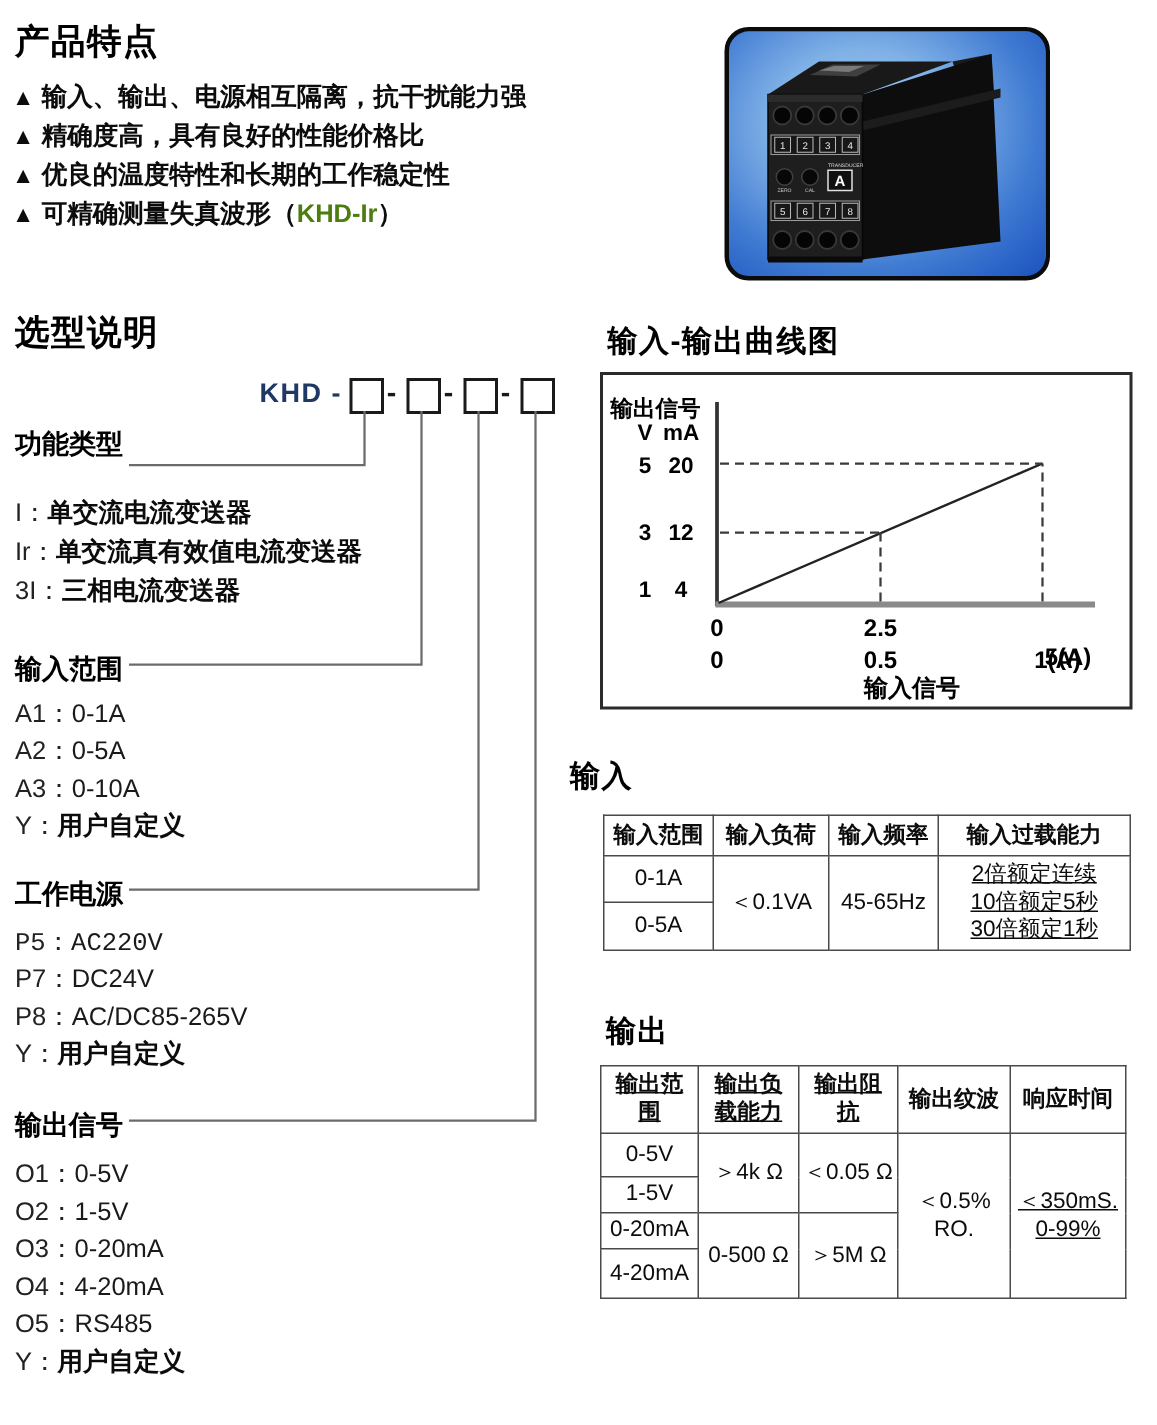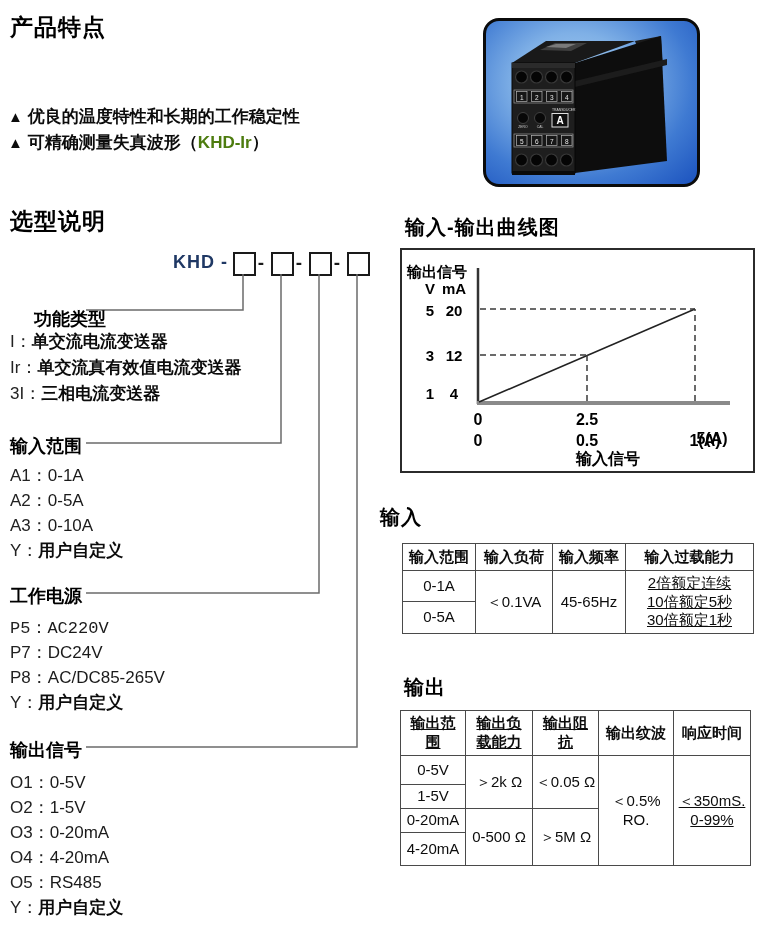--- a/index.html
+++ b/index.html
@@ -34,20 +34,26 @@
   .preline{white-space:pre-line;text-decoration:underline;}
   svg text{font-family:"Liberation Sans","DejaVu Sans",sans-serif;}
 </style>
 </head>
 <body>
 
 <div class="page">
 
   <div class="abs h-big" style="left:10px;top:12px;">产品特点</div>
 
+  <div class="abs feature" style="left:8px;top:53px;">
+    <span class="bullet">▲</span><span>输入、输出、电源相互隔离，抗干扰能力强</span><span class="blue"></span><span></span>
+  </div>
+  <div class="abs feature" style="left:8px;top:79px;">
+    <span class="bullet">▲</span><span>精确度高，具有良好的性能价格比</span><span class="blue"></span><span></span>
+  </div>
   <div class="abs feature" style="left:8px;top:105px;">
     <span class="bullet">▲</span><span>优良的温度特性和长期的工作稳定性</span><span class="blue"></span><span></span>
   </div>
   <div class="abs feature" style="left:8px;top:131px;">
     <span class="bullet">▲</span><span>可精确测量失真波形（</span><span class="blue">KHD-Ir</span><span>）</span>
   </div>
 
   <div class="abs panel">
     <svg width="211" height="163" viewBox="0 0 211 163">
 
@@ -130,21 +136,21 @@
   <div class="abs model-dash" style="left:331px;top:252px;">-</div>
   <div class="abs model-box" style="left:347px;top:252px;"></div>
 
   <svg class="abs" style="left:0;top:240px;" width="400" height="520">
     <path d="M243,34 V70 H86" fill="none" stroke="#6b6b6b" stroke-width="1.5"></path>
     <path d="M281,34 V203 H86" fill="none" stroke="#6b6b6b" stroke-width="1.5"></path>
     <path d="M319,34 V353 H86" fill="none" stroke="#6b6b6b" stroke-width="1.5"></path>
     <path d="M357,34 V507 H86" fill="none" stroke="#6b6b6b" stroke-width="1.5"></path>
   </svg>
 
-  <div class="abs grp-label" style="left:10px;top:307px;margin-left:24px;">功能类型</div>
+  <div class="abs grp-label" style="left:10px;top:284px;">功能类型</div>
   <div class="abs item" style="left:10px;top:330px;"><span class="code">I：</span><span class="label cn">单交流电流变送器</span></div>
   <div class="abs item" style="left:10px;top:356px;"><span class="code">Ir：</span><span class="label cn">单交流真有效值电流变送器</span></div>
   <div class="abs item" style="left:10px;top:382px;"><span class="code">3I：</span><span class="label cn">三相电流变送器</span></div>
 
   <div class="abs grp-label" style="left:10px;top:434px;">输入范围</div>
   <div class="abs item" style="left:10px;top:464px;"><span class="code">A1：</span><span class="label">0-1A</span></div>
   <div class="abs item" style="left:10px;top:489px;"><span class="code">A2：</span><span class="label">0-5A</span></div>
   <div class="abs item" style="left:10px;top:514px;"><span class="code">A3：</span><span class="label">0-10A</span></div>
   <div class="abs item" style="left:10px;top:539px;"><span class="code">Y：</span><span class="label cn">用户自定义</span></div>
 
@@ -250,21 +256,21 @@
 围</th>
       <th class="preline">输出负
 载能力</th>
       <th class="preline">输出阻
 抗</th>
       <th>输出纹波</th>
       <th>响应时间</th>
     </tr>
     <tr style="height:29px;">
       <td>0-5V</td>
-      <td rowspan="2">＞2k Ω</td>
+      <td rowspan="2">＞4k Ω</td>
       <td rowspan="2">＜0.05 Ω</td>
       <td rowspan="4">＜0.5% RO.</td>
       <td rowspan="4" class="preline">＜350mS.
 0-99%</td>
     </tr>
     <tr style="height:24px;">
       <td>1-5V</td>
     </tr>
     <tr style="height:24px;">
       <td>0-20mA</td>

